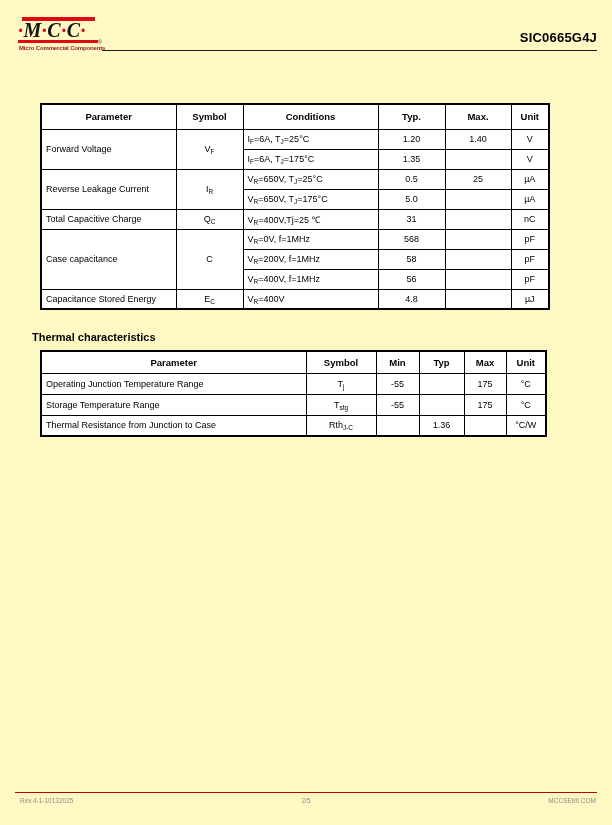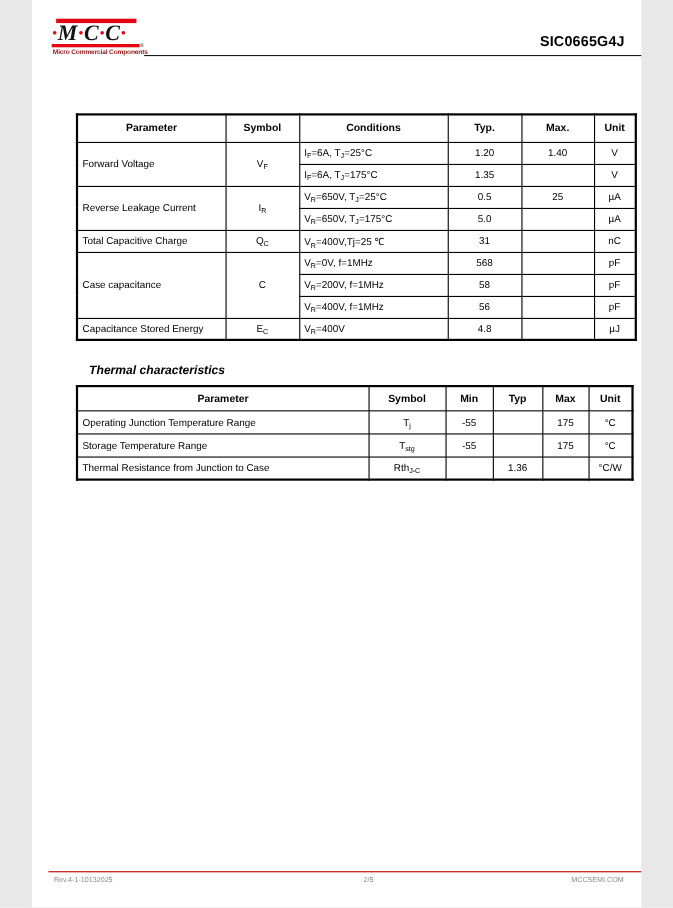--- a/index.html
+++ b/index.html
@@ -1,19 +1,19 @@
 <!DOCTYPE html>
 <html style="--brand-red: #e30613; --tagline-red: #8e1b1b; --footer-rule-red: #c00000; --footer-text-gray: #8c8c8c;"><head>
 <meta charset="utf-8">
 <style>
   * { box-sizing: border-box; }
   html,body { margin:0; padding:0; background:#e8e8e8; }
   .page {
-    position:relative; width:554px; height:825px; margin:0 auto;
-    background:#ffffff; font-family:"Liberation Sans", sans-serif; color:#000;
+    position:relative; width:612px; height:825px; margin:0 auto;
+    background:#fef9c3; font-family:"Liberation Sans", sans-serif; color:#000;
     overflow:hidden;
   }
 
   
   .logo { position:absolute; left:18px; top:17px; width:90px; }
   .logo-bar-top { margin-left:4px; width:73px; height:3.5px; background:var(--brand-red,#e30613); }
   .logo-text {
     font-family:"Liberation Serif", serif; font-weight:bold; font-style:italic;
     font-size:20px; line-height:19px; color:#141414; white-space:nowrap; letter-spacing:0.5px;
   }
@@ -24,21 +24,21 @@
   .logo-tagline {
     margin-top:1.5px; margin-left:1px; font-size:6px; font-weight:bold;
     color:var(--tagline-red,#8e1b1b); white-space:nowrap; letter-spacing:-0.15px;
   }
   .part-number { position:absolute; top:30px; right:15px; font-size:13px; font-weight:bold; letter-spacing:0.2px;margin-left:16px; }
   .header-rule { position:absolute; top:50px; left:102px; width:495px; border-top:1.5px solid #1a1a1a; }
 
   
   .section-title { position:absolute; font-size:11px; font-weight:bold; }
   #elec-title    { left:42px; top:82px;  }
-  #thermal-title { left:52px; top:331px;font-style:italic; }
+  #thermal-title { left:32px; top:331px; }
 
   
   table { position:absolute; left:40px; border-collapse:collapse; table-layout:fixed; border:2px solid #000; background:#fff; }
   #elec-table    { top:103px; width:508px; }
   #thermal-table { top:350px; width:505px; }
   th, td { border:1px solid #000; padding:0 4px; font-size:9px; white-space:nowrap; overflow:hidden; }
   th { font-size:9.5px; font-weight:bold; text-align:center; height:25px; }
   #thermal-table th { height:22px; }
   td { height:20px; }
   #thermal-table td { height:21px; }

